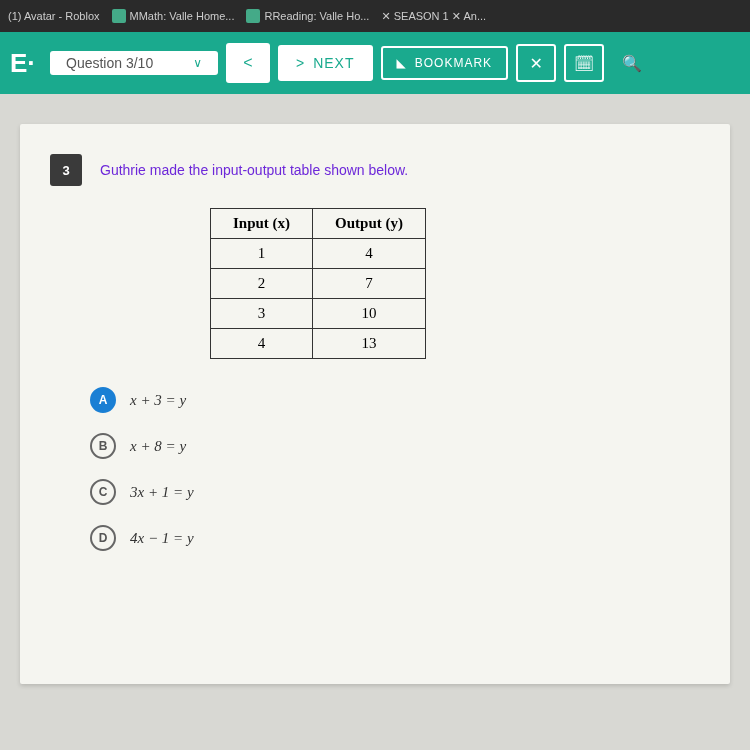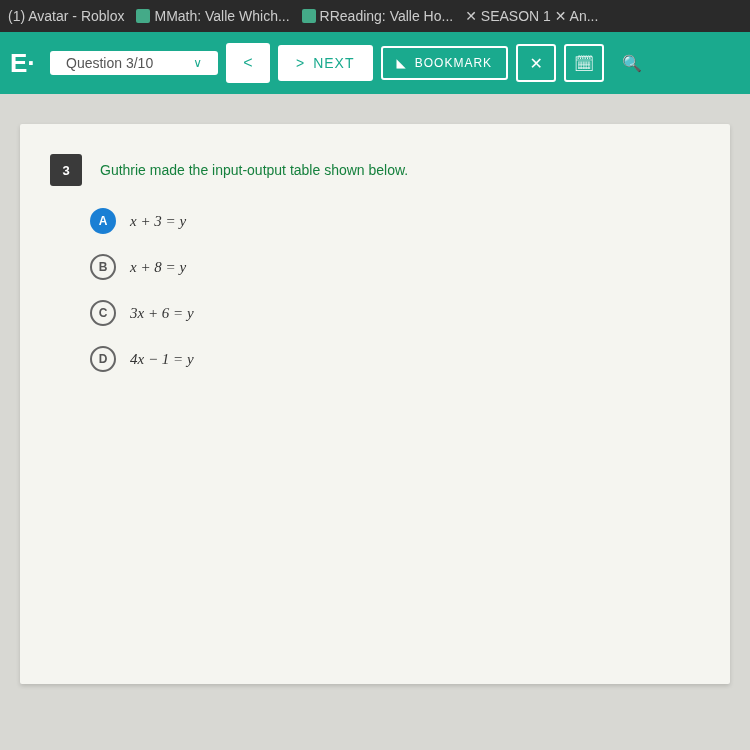--- a/index.html
+++ b/index.html
@@ -5,21 +5,21 @@
     * { margin: 0; padding: 0; box-sizing: border-box; font-family: Arial, sans-serif; }
     body { width: 750px; height: 750px; background: #888; overflow: hidden; }
     
     .browser-tabs {
       background: #2a2a2a;
       height: 32px;
       display: flex;
       align-items: center;
       padding: 0 8px;
       gap: 12px;
-      font-size: 14px;
+      font-size: 11px;
       color: #ccc;
     }
     .tab { display: flex; align-items: center; gap: 4px; white-space: nowrap; }
     .tab-icon { width: 14px; height: 14px; background: #4a8; border-radius: 2px; }
     
     .app-bar {
       background: #1aaa8e;
       height: 62px;
       display: flex;
       align-items: center;
@@ -112,21 +112,21 @@
       color: #fff;
       width: 32px;
       height: 32px;
       border-radius: 3px;
       display: flex;
       align-items: center;
       justify-content: center;
       font-size: 13px;
       font-weight: bold;
     }
-    .question-text { font-size: 14px; color: #15803d; padding-top: 8px; }
+    .question-text { font-size: 14px; color: #6d28d9; padding-top: 8px; }
     
     .data-table {
       border-collapse: collapse;
       margin: 0 auto 28px 160px;
     }
     .data-table th, .data-table td {
       border: 1.5px solid #333;
       padding: 6px 22px;
       font-size: 15px;
       text-align: center;
@@ -170,21 +170,21 @@
   </style>
 </head>
 <body>
 
 <div class="browser-tabs">
   <div class="tab">
     <span>(1) Avatar - Roblox</span>
   </div>
   <div class="tab">
     <span class="tab-icon"></span>
-    <span>MMath: Valle Which...</span>
+    <span>MMath: Valle Home...</span>
   </div>
   <div class="tab">
     <span class="tab-icon"></span>
     <span>RReading: Valle Ho...</span>
   </div>
   <div class="tab">
     <span>✕ SEASON 1 ✕ An...</span>
   </div>
 </div>
 
@@ -216,34 +216,58 @@
   </div>
 </div>
 
 <div class="content-area">
   <div class="paper">
     <div class="question-header">
       <div class="question-num">3</div>
       <div class="question-text">Guthrie made the input-output table shown below.</div>
     </div>
 
+    <table class="data-table">
+      <tbody>
+          <tr>
+        <th>Input (x)</th>
+        <th>Output (y)</th>
+      </tr>
+      <tr>
+        <td>1</td>
+        <td>4</td>
+      </tr>
+      <tr>
+        <td>2</td>
+        <td>7</td>
+      </tr>
+      <tr>
+        <td>3</td>
+        <td>10</td>
+      </tr>
+      <tr>
+        <td>4</td>
+        <td>13</td>
+      </tr>
+    </tbody>
+      </table>
 
 
     <div class="options">
       <div class="option">
         <div class="option-letter selected">A</div>
         <div class="option-text">x + 3 = y</div>
       </div>
       <div class="option">
         <div class="option-letter">B</div>
         <div class="option-text">x + 8 = y</div>
       </div>
       <div class="option">
         <div class="option-letter">C</div>
-        <div class="option-text">3x + 6 = y</div>
+        <div class="option-text">3x + 1 = y</div>
       </div>
       <div class="option">
         <div class="option-letter">D</div>
         <div class="option-text">4x − 1 = y</div>
       </div>
     </div>
   </div>
 </div>
 
 </body></html>

